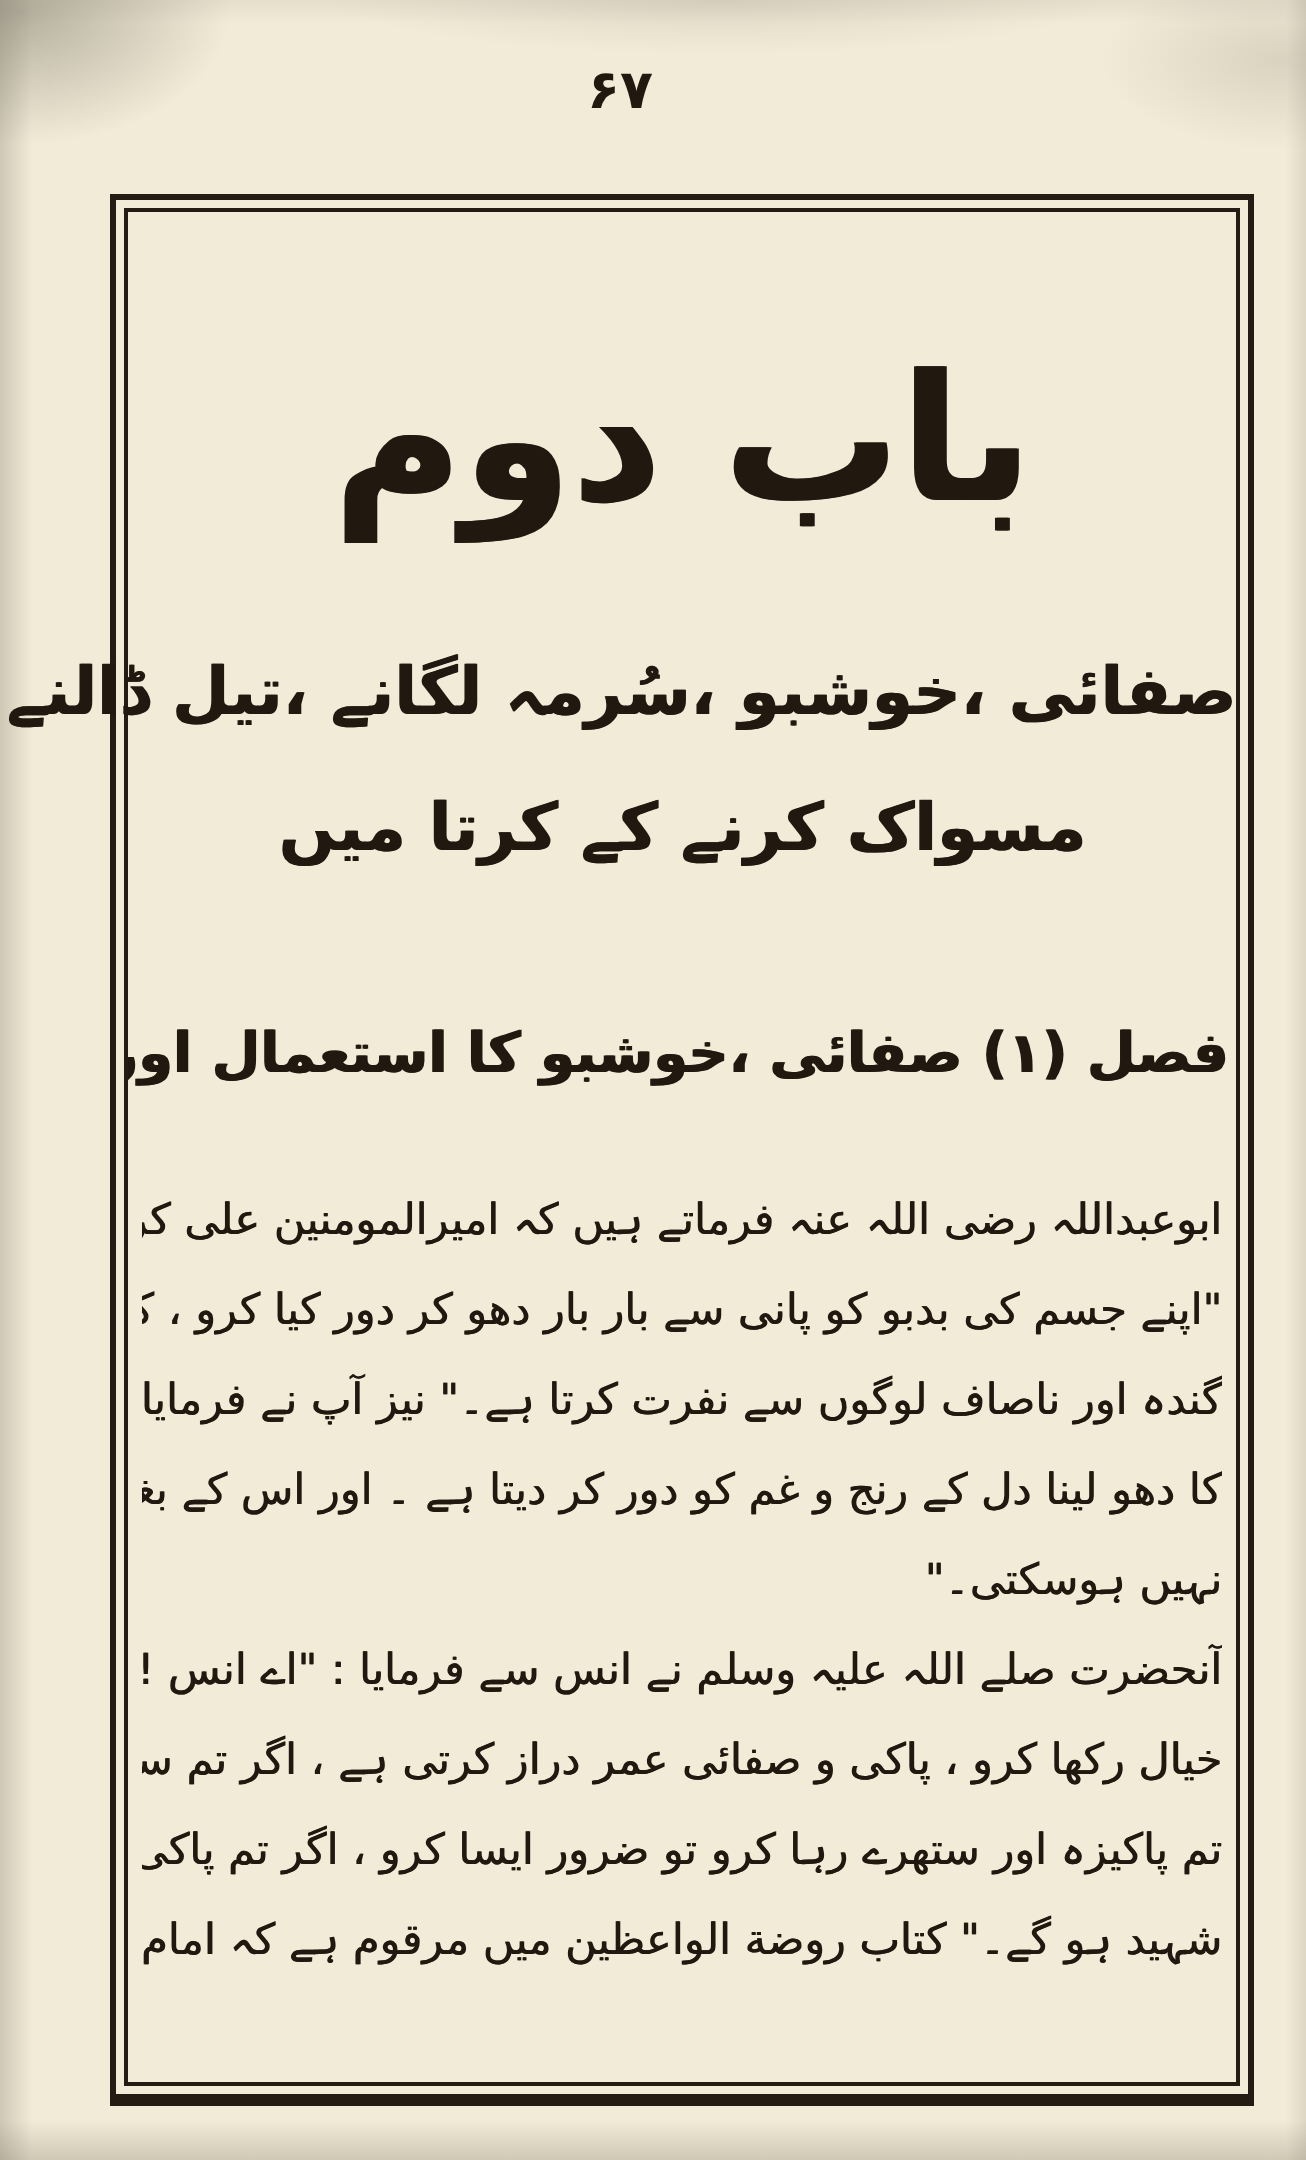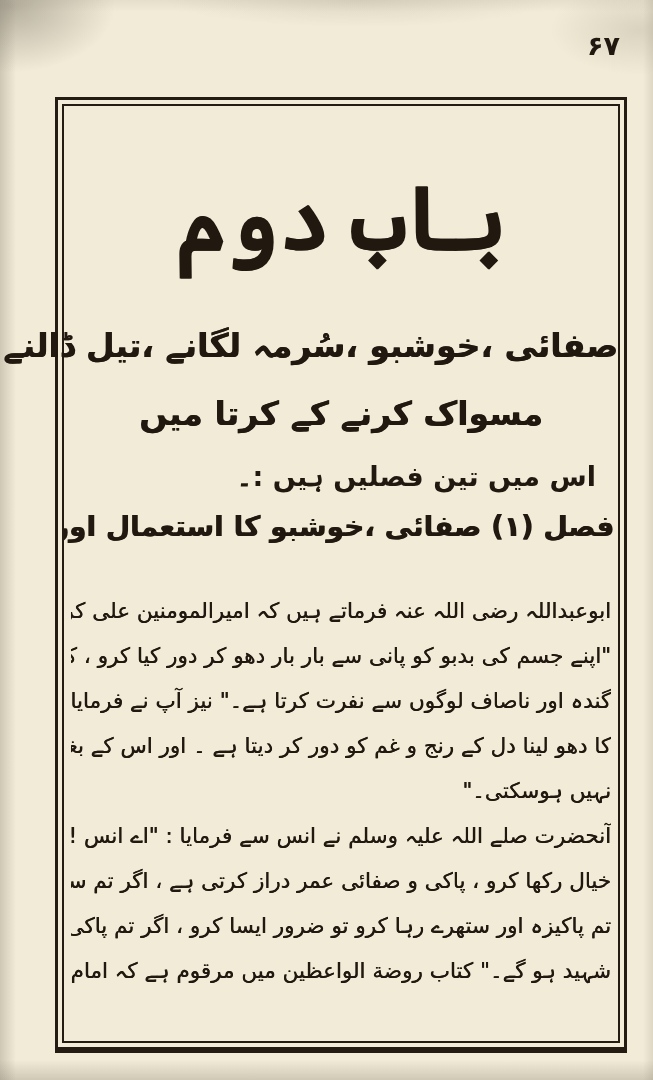--- a/index.html
+++ b/index.html
@@ -16,20 +16,21 @@
       radial-gradient(ellipse 120px 60px at 640px 30px,rgba(130,124,108,0.22), rgba(130,124,108,0) 75%),
       linear-gradient(90deg,  rgba(100,94,80,0.25), rgba(100,94,80,0) 16px),
       linear-gradient(270deg, rgba(100,94,80,0.14), rgba(100,94,80,0) 10px),
       linear-gradient(0deg,   rgba(118,110,94,0.28), rgba(118,110,94,0) 20px),
       linear-gradient(180deg, rgba(118,110,94,0.10), rgba(118,110,94,0) 12px);
     color:#211910;
   }
 
   .page-number {
     position:absolute; top:30px; left:0; width:620px;
+    text-align:center;
     font-size:27px; font-weight:bold;
     letter-spacing:2px;
   }
 
   .frame-outer {
     position:absolute; left:55px; top:97px;
     width:572px; height:956px;
     border:3px solid #241c12;
     border-bottom-width:6px;
   }
@@ -40,21 +41,20 @@
   .content {
     position:absolute; inset:0;
     direction:rtl;
   }
 
   .chapter-title {
     position:absolute; top:66px; left:0; right:0;
     text-align:center;
     font-size:88px; font-weight:bold; line-height:1.1;
     text-shadow:1px 0 0 currentColor;
-    font-family:Liberation Serif, serif;
   }
 
   .subtitle {
     position:absolute; left:0; right:0;
     text-align:center; white-space:nowrap;
     font-size:33px; font-weight:bold;
     text-shadow:0.6px 0 0 currentColor;
   }
   .subtitle-1 { top:220px; }
   .subtitle-2 { top:288px; }
@@ -99,21 +99,20 @@
   <div class="frame-outer">
     <div class="frame-inner">
       <div class="content">
 
         <div class="chapter-title">باب دوم</div>
 
         <div class="subtitle subtitle-1">صفائی ،خوشبو ،سُرمہ لگانے ،تیل ڈالنے اور</div>
 
         <div class="subtitle subtitle-2">مسواک کرنے کے کرتا میں</div>
 
-        <div class="sections-intro">اس میں تین فصلیں ہیں :۔</div>
 
         <div class="section-heading">فصل (۱) صفائی ،خوشبو کا استعمال اور اس کی قسم کے احکام</div>
 
         <div class="body-text">
             <div class="body-line">ابوعبداللہ رضی اللہ عنہ فرماتے ہیں کہ امیرالمومنین علی کرم اللہ وجہہ رضی اللہ</div>
             <div class="body-line">"اپنے جسم کی بدبو کو پانی سے بار بار دھو کر دور کیا کرو ، کیونکہ خدائے تعالیٰ</div>
             <div class="body-line">گندہ اور ناصاف لوگوں سے نفرت کرتا ہے۔" نیز آپ نے فرمایا :۔ "کپڑوں</div>
             <div class="body-line">کا دھو لینا دل کے رنج و غم کو دور کر دیتا ہے ۔ اور اس کے بغیر نماز بھی درست</div>
             <div class="body-line short">نہیں ہوسکتی۔"</div>
             <div class="body-line">آنحضرت صلے اللہ علیہ وسلم نے انس سے فرمایا : "اے انس ! پاکی کا بہت</div>

